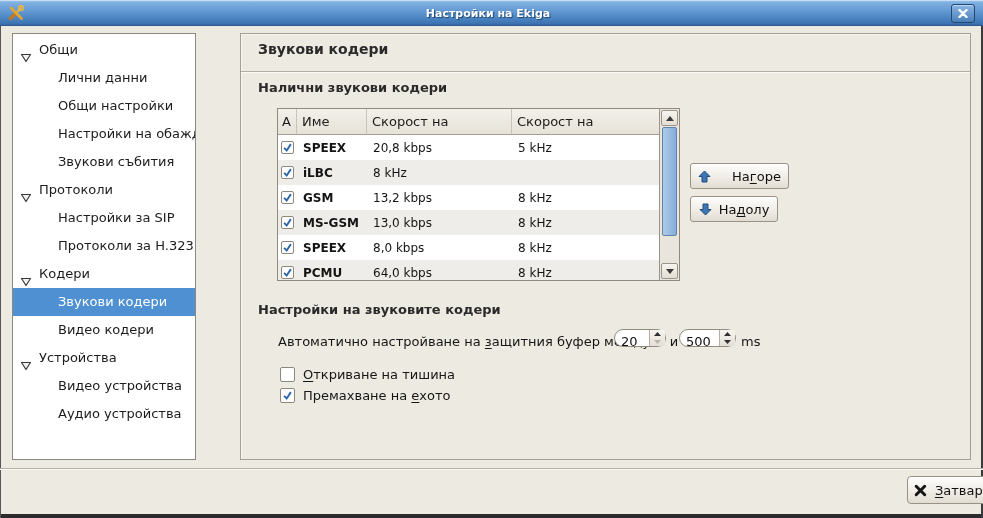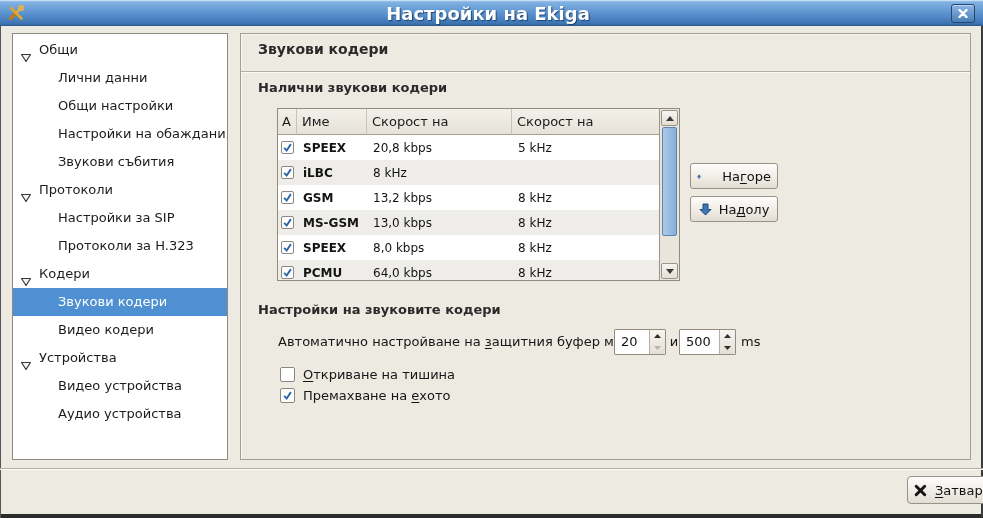--- a/index.html
+++ b/index.html
@@ -3,26 +3,26 @@
 <meta charset="utf-8">
 <style>
   html,body{margin:0;padding:0;background:#d6d2ca;font-family:"DejaVu Sans","Liberation Sans",sans-serif;}
   .window{position:relative;width:983px;height:518px;background:var(--window_bg,#EDEAE2);overflow:hidden;
     box-shadow: inset 1px 0 0 #56565a, inset -2px 0 0 #3a3a3c, inset 0 -4px 0 #2b2b2b;}
   
   .titlebar{position:absolute;left:0;top:0;width:983px;height:26px;display:flex;align-items:center;
     background:linear-gradient(180deg,#abcdf0 0%,#7fb0e2 10%,#5890cc 55%,#3d74b2 90%,#32609a 100%);
     box-shadow: inset 0 1px 0 #c7ddf4, inset 0 -1px 0 #2c5c92;}
   .tb-icon{width:18px;height:18px;margin-left:7px;display:flex;align-items:center;justify-content:center;}
-  .tb-title{flex:1;text-align:center;color:#fff;font-weight:bold;font-size:18px;text-shadow:1px 1px 1px rgba(22,62,108,.9);}
+  .tb-title{flex:1;text-align:center;color:#fff;font-weight:bold;font-size:11px;text-shadow:1px 1px 1px rgba(22,62,108,.9);}
   .tb-close{width:24px;height:19px;margin-right:8px;border:1px solid #24476e;border-radius:3px;cursor:default;
     background:linear-gradient(180deg,#8cb6e4,#4a7fb8);box-shadow:inset 0 1px 0 rgba(255,255,255,.45);
     display:flex;align-items:center;justify-content:center;padding:0;}
   
-  .sidebar{position:absolute;left:12px;top:33px;width:216px;height:427px;background:#fff;
+  .sidebar{position:absolute;left:12px;top:33px;width:184px;height:427px;background:#fff;
     border:1px solid #8e897e;box-sizing:border-box;overflow:hidden;padding-top:2px;}
   .trow{position:relative;height:28px;line-height:28px;font-size:13px;color:#1c1c1c;white-space:nowrap;}
   .trow .tlabel{display:inline-block;}
   .trow.lvl0 .tlabel{margin-left:26px;}
   .trow.lvl1 .tlabel{margin-left:45px;}
   .trow.sel{background:var(--selection,#4E90D2);color:#fff;}
   .expander{position:absolute;left:7px;top:9px;width:12px;height:10px;}
   
   .main{position:absolute;left:240px;top:33px;width:731px;height:427px;box-sizing:border-box;
     border:1px solid #a59f92;box-shadow:inset 1px 1px 0 rgba(255,255,255,.55);}
@@ -50,26 +50,26 @@
     border-left:1px solid #9a948a;background:#e9e5dc;}
   .sb-btn{position:absolute;left:1px;width:17px;height:16px;box-sizing:border-box;border:1px solid #9a948a;border-radius:2px;
     background:linear-gradient(180deg,#f7f5f0,#e3ded3);display:flex;align-items:center;justify-content:center;}
   .sb-btn.up{top:1px;} .sb-btn.down{bottom:1px;}
   .sb-thumb{position:absolute;left:2px;top:18px;width:15px;height:109px;border:1px solid #5f84ab;border-radius:2px;
     box-sizing:border-box;background:linear-gradient(90deg,#aecbe9,#84aed9);}
   
   .btn{position:absolute;box-sizing:border-box;border:1px solid #9a9385;border-radius:3px;font-size:13px;color:#111;
     background:linear-gradient(180deg,#fdfdfc,#efebe4 60%,#e2ddd3);box-shadow:inset 0 1px 0 #fff;
     display:flex;align-items:center;justify-content:center;gap:7px;font-family:inherit;}
-  .up-btn{left:449px;top:129px;width:88px;height:26px;gap:21px;}
+  .up-btn{left:449px;top:129px;width:99px;height:26px;gap:21px;}
   .down-btn{left:449px;top:162px;width:88px;height:26px;}
   
   .jitter{position:absolute;left:0;top:295px;width:729px;height:26px;}
   .jitter-label{position:absolute;left:37px;top:0;line-height:26px;font-size:13px;color:#161616;white-space:nowrap;}
-  .spin{position:absolute;top:0;height:26px;box-sizing:border-box;background:#fff;border:1px solid #948c7e;border-radius:1px;display:flex;}
+  .spin{position:absolute;top:0;height:18px;box-sizing:border-box;background:#fff;border:1px solid #948c7e;border-radius:12px;display:flex;}
   .spin1{left:373px;width:52px;} .spin2{left:438px;width:57px;}
   .spin-val{flex:1;font-size:13px;color:#111;padding:4px 0 0 6px;}
   .spin-ctl{width:16px;box-sizing:border-box;border-left:1px solid #b5afa3;border-radius:0 2px 2px 0;
     background:linear-gradient(180deg,#f7f5f1,#e4dfd5);display:flex;flex-direction:column;}
   .spin-ctl span{flex:1;display:flex;align-items:center;justify-content:center;}
   .and-label,.unit-label{position:absolute;top:0;line-height:26px;font-size:13px;color:#161616;}
   .and-label{left:427px;width:12px;text-align:center;}
   .unit-label{left:500px;}
   
   .opt{position:absolute;left:0;height:17px;width:500px;}

